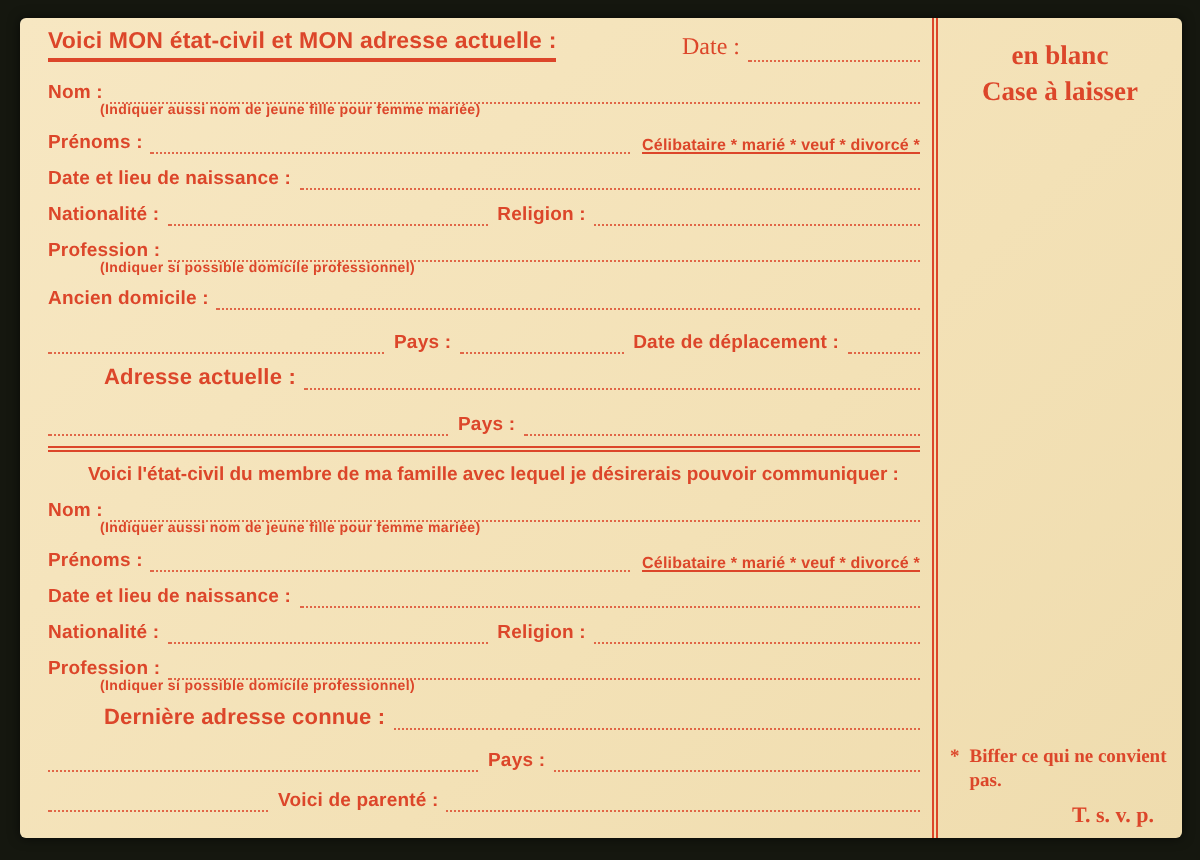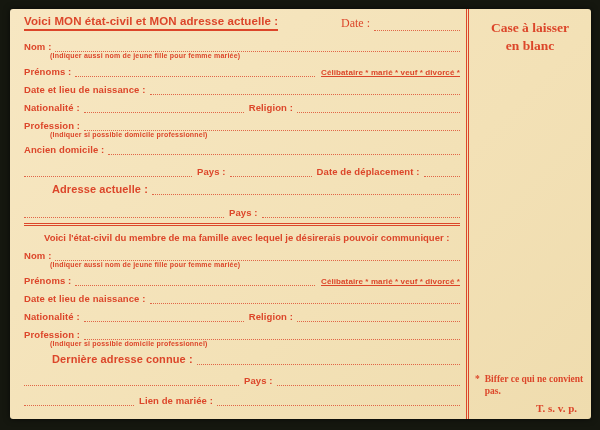--- a/index.html
+++ b/index.html
@@ -188,30 +188,30 @@
     </div>
 
     <div class="row" style="margin-top:10px">
       <span class="dots w225"></span>
       <span class="lbl" style="margin-left:5px">Pays :</span>
       <span class="dots"></span>
     </div>
 
     <div class="row" style="margin-top:9px">
       <span class="dots w110"></span>
-      <span class="lbl" style="margin-left:5px">Lien de mariée :</span>
+      <span class="lbl" style="margin-left:5px">Voici de parenté :</span>
       <span class="dots"></span>
     </div>
 
   </div>
 
   <div class="panel">
     <div class="blank-title">
+      <div>en blanc</div>
       <div>Case à laisser</div>
-      <div>en blanc</div>
     </div>
     <div class="panel-bottom">
       <div class="footnote">
         <span class="star">*</span>
         <span>Biffer ce qui ne convient pas.</span>
       </div>
       <div class="tsvp">T. s. v. p.</div>
     </div>
   </div>
 

